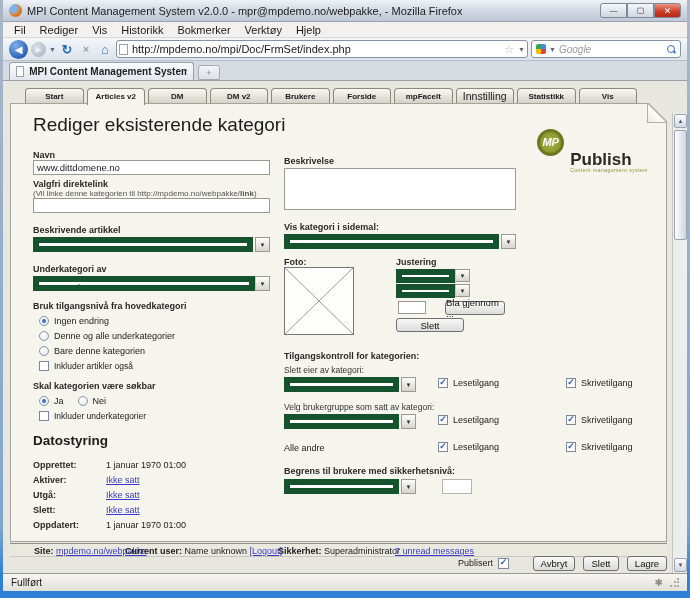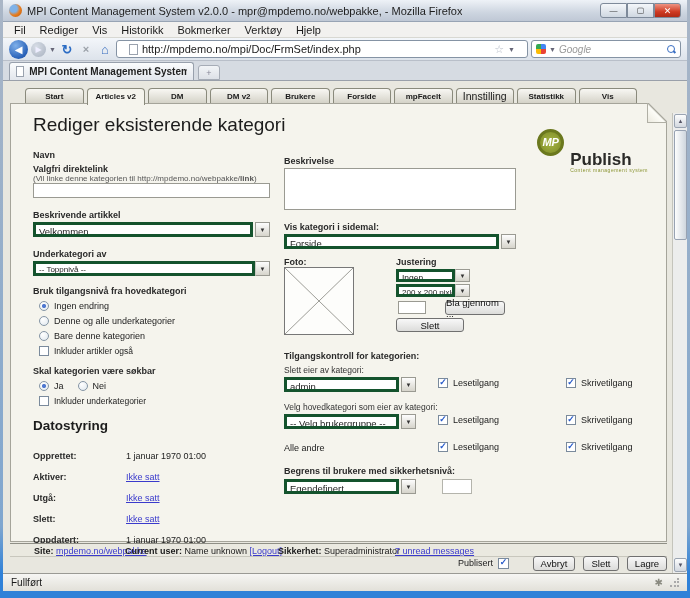--- a/index.html
+++ b/index.html
@@ -32,21 +32,21 @@
     display:flex; align-items:center; padding:0 6px; gap:3px; }
   .nav-circle { border-radius:50%; display:flex; align-items:center; justify-content:center; color:#fff; }
   .back { width:19px; height:19px; background:radial-gradient(circle at 35% 30%, #7fb0ea, #2a62b8 70%, #1c4a92); font-size:10px; }
   .fwd  { width:15px; height:15px; background:radial-gradient(circle at 35% 30%, #d7dde6, #a9b2c0); font-size:8px; color:#eef; }
   .nav-drop { font-size:7px; color:#667; }
   .nav-glyph { font-size:13px; width:16px; text-align:center; }
   .reload { color:#2b6cc4; font-weight:bold; }
   .stop { color:#9aa0a8; font-weight:bold; font-size:11px; }
   .home { color:#3a6fc0; font-size:13px; }
   .urlbar { flex:1; height:18px; background:#fff; border:1px solid #8593a4; border-radius:3px;
-    display:flex; align-items:center; padding:0 12px; gap:4px; }
+    display:flex; align-items:center; padding:0 2px; gap:4px; }
   .page-icon { width:9px; height:11px; background:#fff; border:1px solid #9aa2ae; }
   .url-text { flex:1; font-size:11px; color:#1a1a1a; white-space:nowrap; overflow:hidden; }
   .star { color:#b9bfca; font-size:11px; }
   .searchbox { width:150px; height:18px; background:#fff; border:1px solid #8593a4; border-radius:3px;
     display:flex; align-items:center; padding:0 4px; gap:3px; }
   .g-icon { width:10px; height:10px; flex:0 0 auto;
     background:conic-gradient(#4285f4 0 25%, #ea4335 0 50%, #fbbc05 0 75%, #34a853 0); border-radius:2px; }
   .search-text { flex:1; font-size:10px; font-style:italic; color:#9a9a9a; }
   .lens { position:relative; width:9px; height:9px; }
   .lens::before { content:""; position:absolute; left:0; top:0; width:6px; height:6px; border:1.5px solid #3a6fc4; border-radius:50%; }
@@ -95,42 +95,42 @@
   .logo-name { font-size:17px; font-weight:bold; color:#2a2a28; line-height:15px;margin-top:41px; }
   .logo-tag { font-size:5px; color:#8a9433; letter-spacing:.5px; }
 
   
   .lbl  { font-size:9px; font-weight:bold; color:#2a2a2a; line-height:10px; }
   .lbl2 { font-size:8.5px; color:#333; line-height:9px; }
   .note { font-size:8px; color:#555; line-height:9px; }
   .tin  { display:block; width:100%; height:15px; background:#fff; border:1px solid #9a9a92;
           font-size:9.5px; color:#222; padding:1px 3px; }
   .combo { display:flex; height:15px; }
-  .combo .cval { flex:1; background:#fff; border:3px solid #14532d; padding:1px 3px; font-size:9.5px;
+  .combo .cval { flex:1; background:#fff; border:6px solid #14532d; padding:1px 3px; font-size:9.5px;
           color:#222; white-space:nowrap; overflow:hidden; }
   .combo .cbtn { width:15px; margin-left:2px; border:1px solid #9a9a92; background:linear-gradient(#fdfdfd,#d6d4cb);
           display:flex; align-items:center; justify-content:center; font-size:6px; color:#333; }
   .combo.attached .cbtn { margin-left:0; border-left:1px solid #c9c9c1; }
   .combo.small .cval { font-size:8px; }
   .optrow { display:flex; align-items:center; gap:5px; margin:4px 0 0 6px; font-size:9px; color:#222; height:11px; }
   .radio { width:10px; height:10px; border-radius:50%; border:1px solid #8595a5; flex:0 0 auto;
     background:radial-gradient(circle at 35% 30%, #fff, #dfe7ee); display:flex; align-items:center; justify-content:center; }
   .radio.sel::after { content:""; width:4px; height:4px; border-radius:50%; background:radial-gradient(#5a86e0,#1c48b0); }
   .check { width:10px; height:10px; border:1px solid #7a8a9c; background:#fff; flex:0 0 auto;
     display:flex; align-items:center; justify-content:center; font-size:9px; font-weight:bold; color:#2558c8; }
   .check.on::after { content:"✓"; margin-top:-2px; }
   a.lnk, .lnk { font-size:9px; color:#3a3acc; text-decoration:underline; cursor:pointer; }
   .btn { height:15px; border:1px solid #707070; border-radius:3px; background:linear-gradient(#f8f8f8,#dcdcda);
     font-size:9.5px; color:#111; display:flex; align-items:center; justify-content:center; }
 
   
   .col-left { position:absolute; left:22px; top:46px; width:237px; }
   .sp4{height:4px;} .sp8{height:8px;} .sp10{height:10px;} .sp12{height:12px;}
   .dato-h { font-size:13.5px; font-weight:bold; color:#1c1c1c; }
-  .dato-row { display:flex; margin-top:9px; line-height:12px;gap:20px; }
+  .dato-row { display:flex; margin-top:3px; line-height:12px; }
   .dato-row .dlbl { width:73px; font-size:9px; font-weight:bold; color:#2a2a2a; }
   .dato-row .dval { font-size:9px; color:#222; }
 
   
   .col-right { position:absolute; left:273px; top:52px; width:360px; }
   .beskrivelse-ta { width:232px; height:42px; background:#fff; border:1px solid #9a9a92; resize:none; font-size:9.5px; }
   .w232 { width:232px; }
   .foto-cluster { position:relative; height:94px; margin-top:8px; }
   .foto-box { position:absolute; left:0; top:10px; width:70px; height:68px; background:#fdfdfb; border:1px solid #777; }
   .foto-box svg { display:block; width:100%; height:100%; }
@@ -253,20 +253,21 @@
         <div class="logo">
           <div class="logo-circle">MP</div>
           <div>
             <div class="logo-name">Publish</div>
             <div class="logo-tag">Content management system</div>
           </div>
         </div>
 
         <div class="col-left">
           <div class="lbl">Navn</div>
+          <input class="tin" value="www.dittdomene.no" style="">
           <div class="sp4"></div>
           <div class="lbl">Valgfri direktelink</div>
           <div class="note"><span>(Vil linke denne kategorien til http://mpdemo.no/webpakke/</span><b>link</b><span>)</span></div>
           <input class="tin" style="">
           <div class="sp12"></div>
           <div class="lbl">Beskrivende artikkel</div>
           <div class="combo" style="margin-top:2px;">
             <div class="cval">Velkommen</div>
             <div class="cbtn">▼</div>
           </div>
@@ -380,21 +381,21 @@
               <span class="check on"></span>
               <span>Lesetilgang</span>
             </div>
             <div class="ac-check ac-c2">
               <span class="check on"></span>
               <span>Skrivetilgang</span>
             </div>
           </div>
 
           <div class="ac-row">
-            <div class="lbl2">Velg hovedkategori som eier av kategori:</div>
+            <div class="lbl2">Velg brukergruppe som satt av kategori:</div>
             <div class="combo">
               <div class="cval">-- Velg brukergruppe --</div>
               <div class="cbtn">▼</div>
             </div>
             <div class="ac-check ac-c1">
               <span class="check on"></span>
               <span>Lesetilgang</span>
             </div>
             <div class="ac-check ac-c2">
               <span class="check on"></span>

